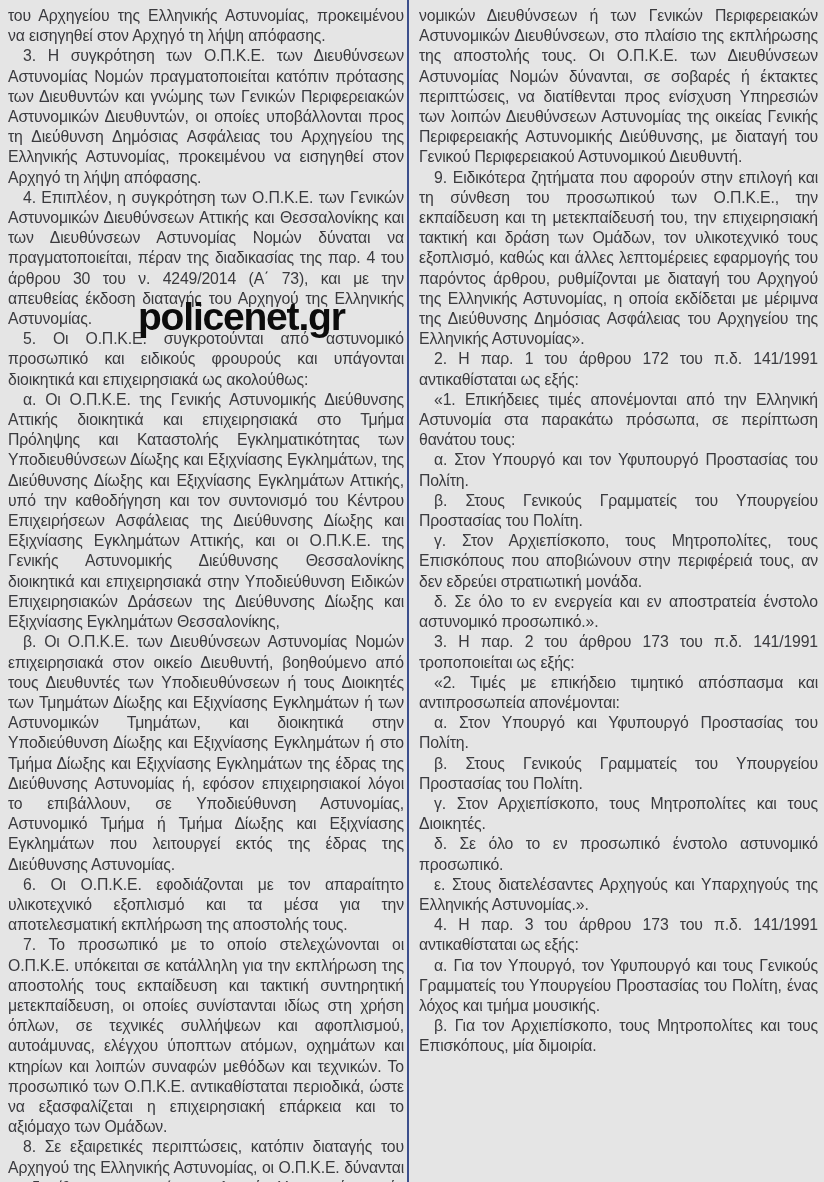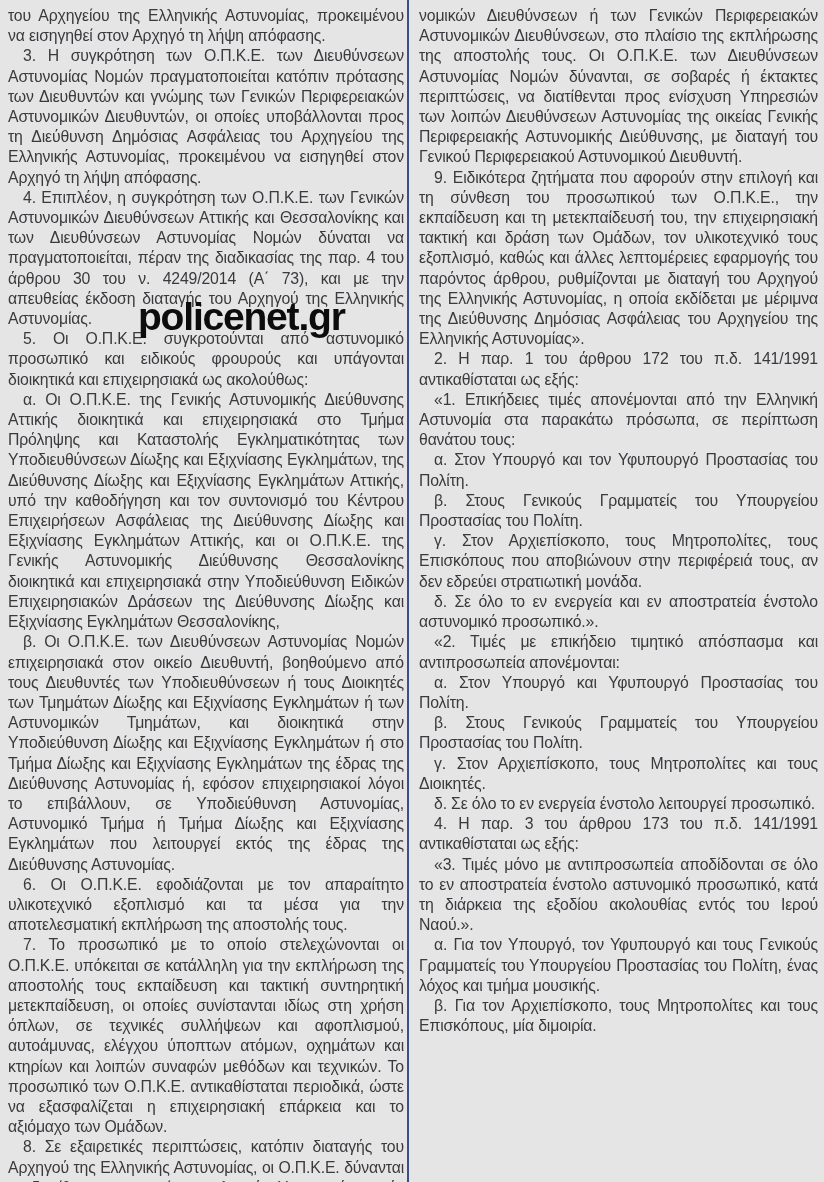--- a/index.html
+++ b/index.html
@@ -61,25 +61,26 @@
 
   <div class="col col-right">
       <p class="para no-indent">νομικών Διευθύνσεων ή των Γενικών Περιφερειακών Αστυνομικών Διευθύνσεων, στο πλαίσιο της εκπλήρωσης της αποστολής τους. Οι Ο.Π.Κ.Ε. των Διευθύνσεων Αστυνομίας Νομών δύνανται, σε σοβαρές ή έκτακτες περιπτώσεις, να διατίθενται προς ενίσχυση Υπηρεσιών των λοιπών Διευθύνσεων Αστυνομίας της οικείας Γενικής Περιφερειακής Αστυνομικής Διεύθυνσης, με διαταγή του Γενικού Περιφερειακού Αστυνομικού Διευθυντή.</p>
       <p class="para">9. Ειδικότερα ζητήματα που αφορούν στην επιλογή και τη σύνθεση του προσωπικού των Ο.Π.Κ.Ε., την εκπαίδευση και τη μετεκπαίδευσή του, την επιχειρησιακή τακτική και δράση των Ομάδων, τον υλικοτεχνικό τους εξοπλισμό, καθώς και άλλες λεπτομέρειες εφαρμογής του παρόντος άρθρου, ρυθμίζονται με διαταγή του Αρχηγού της Ελληνικής Αστυνομίας, η οποία εκδίδεται με μέριμνα της Διεύθυνσης Δημόσιας Ασφάλειας του Αρχηγείου της Ελληνικής Αστυνομίας».</p>
       <p class="para">2. Η παρ. 1 του άρθρου 172 του π.δ. 141/1991 αντικαθίσταται ως εξής:</p>
       <p class="para">«1. Επικήδειες τιμές απονέμονται από την Ελληνική Αστυνομία στα παρακάτω πρόσωπα, σε περίπτωση θανάτου τους:</p>
       <p class="para">α. Στον Υπουργό και τον Υφυπουργό Προστασίας του Πολίτη.</p>
       <p class="para">β. Στους Γενικούς Γραμματείς του Υπουργείου Προστασίας του Πολίτη.</p>
       <p class="para">γ. Στον Αρχιεπίσκοπο, τους Μητροπολίτες, τους Επισκόπους που αποβιώνουν στην περιφέρειά τους, αν δεν εδρεύει στρατιωτική μονάδα.</p>
       <p class="para">δ. Σε όλο το εν ενεργεία και εν αποστρατεία ένστολο αστυνομικό προσωπικό.».</p>
+      <p class="para">3. Η παρ. 2 του άρθρου 173 του π.δ. 141/1991 τροποποιείται ως εξής:</p>
       <p class="para">«2. Τιμές με επικήδειο τιμητικό απόσπασμα και αντιπροσωπεία απονέμονται:</p>
       <p class="para">α. Στον Υπουργό και Υφυπουργό Προστασίας του Πολίτη.</p>
       <p class="para">β. Στους Γενικούς Γραμματείς του Υπουργείου Προστασίας του Πολίτη.</p>
       <p class="para">γ. Στον Αρχιεπίσκοπο, τους Μητροπολίτες και τους Διοικητές.</p>
-      <p class="para">δ. Σε όλο το εν ενεργεία ένστολο λειτουργεί προσωπικό.</p>
+      <p class="para">δ. Σε όλο το εν προσωπικό ένστολο αστυνομικό προσωπικό.</p>
+      <p class="para">ε. Στους διατελέσαντες Αρχηγούς και Υπαρχηγούς της Ελληνικής Αστυνομίας.».</p>
       <p class="para">4. Η παρ. 3 του άρθρου 173 του π.δ. 141/1991 αντικαθίσταται ως εξής:</p>
-      <p class="para">«3. Τιμές μόνο με αντιπροσωπεία αποδίδονται σε όλο το εν αποστρατεία ένστολο αστυνομικό προσωπικό, κατά τη διάρκεια της εξοδίου ακολουθίας εντός του Ιερού Ναού.».</p>
       <p class="para">α. Για τον Υπουργό, τον Υφυπουργό και τους Γενικούς Γραμματείς του Υπουργείου Προστασίας του Πολίτη, ένας λόχος και τμήμα μουσικής.</p>
       <p class="para">β. Για τον Αρχιεπίσκοπο, τους Μητροπολίτες και τους Επισκόπους, μία διμοιρία.</p>
     </div>
 
   <div class="watermark">policenet.gr</div>
 </div>
 
 </body></html>

